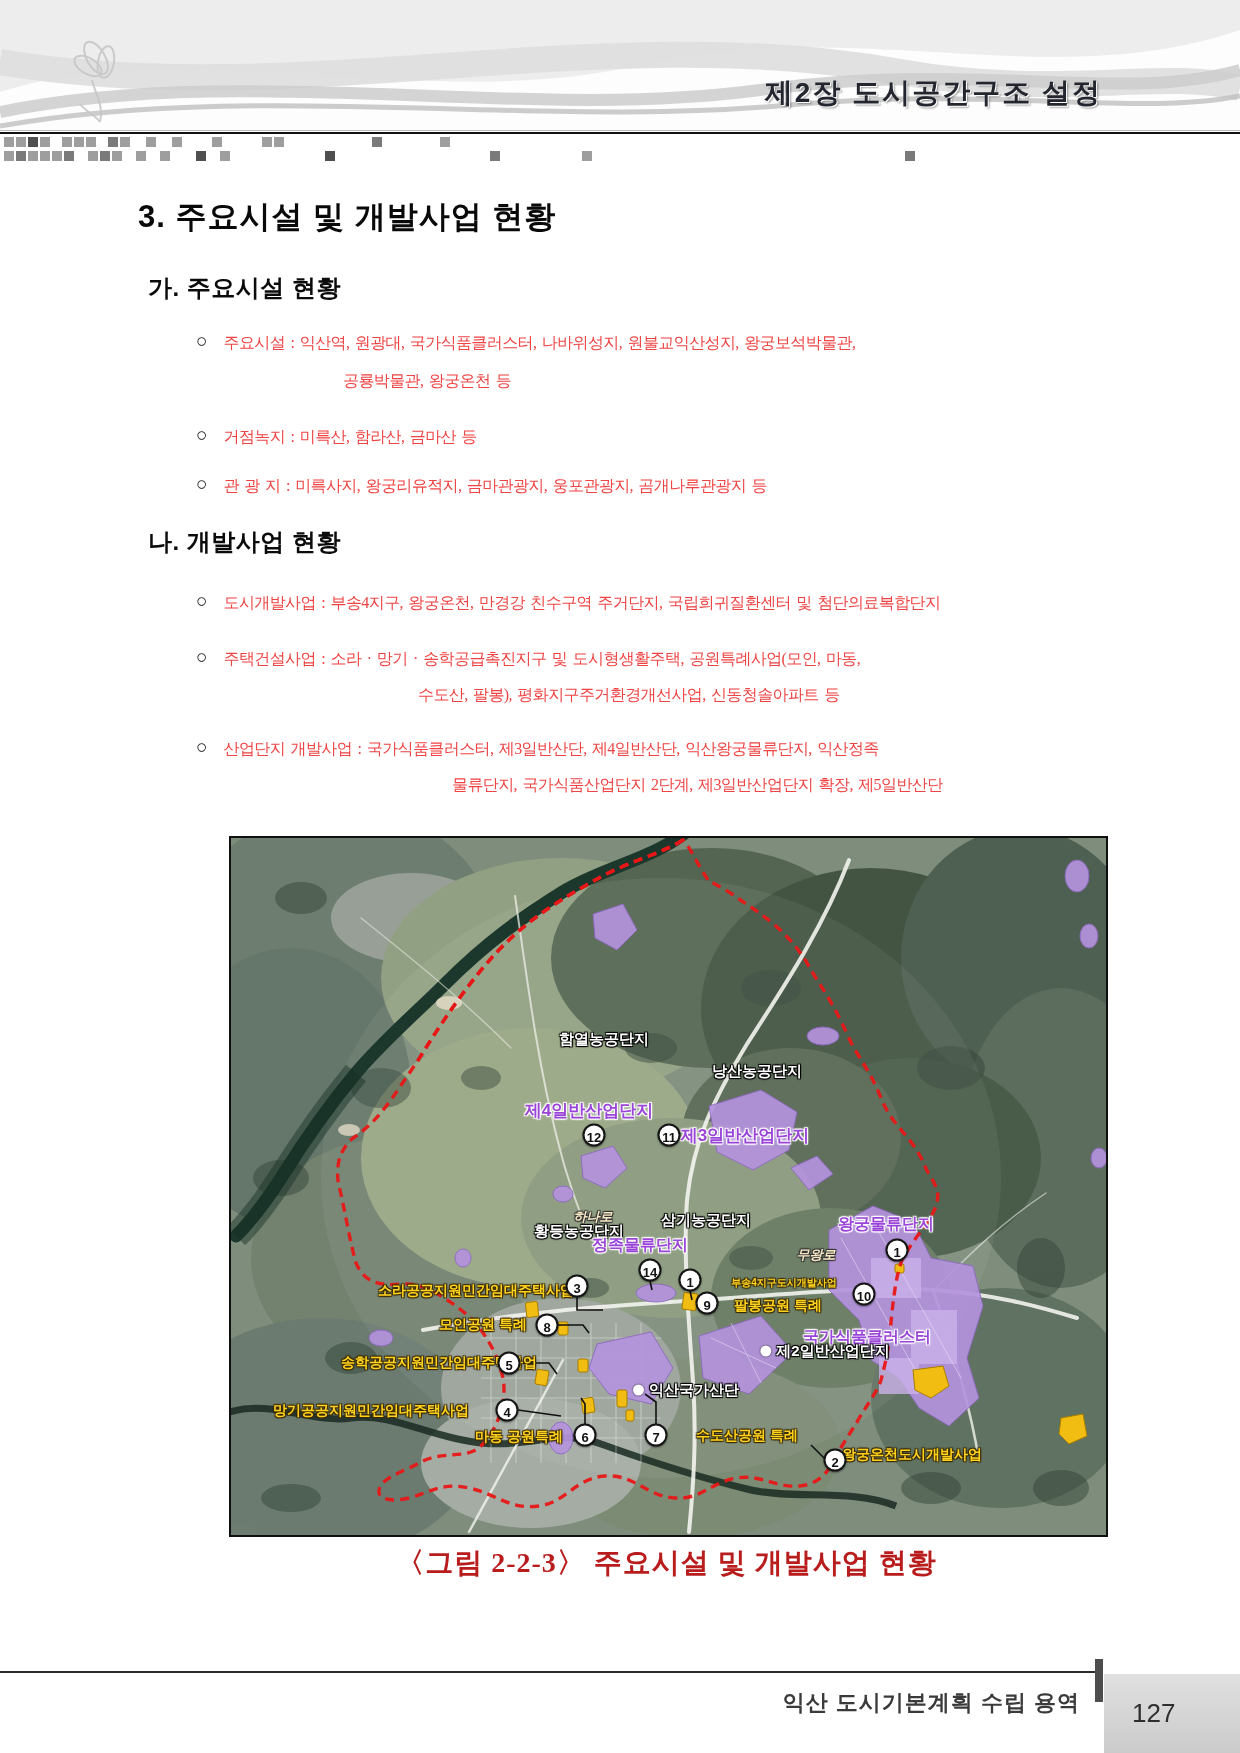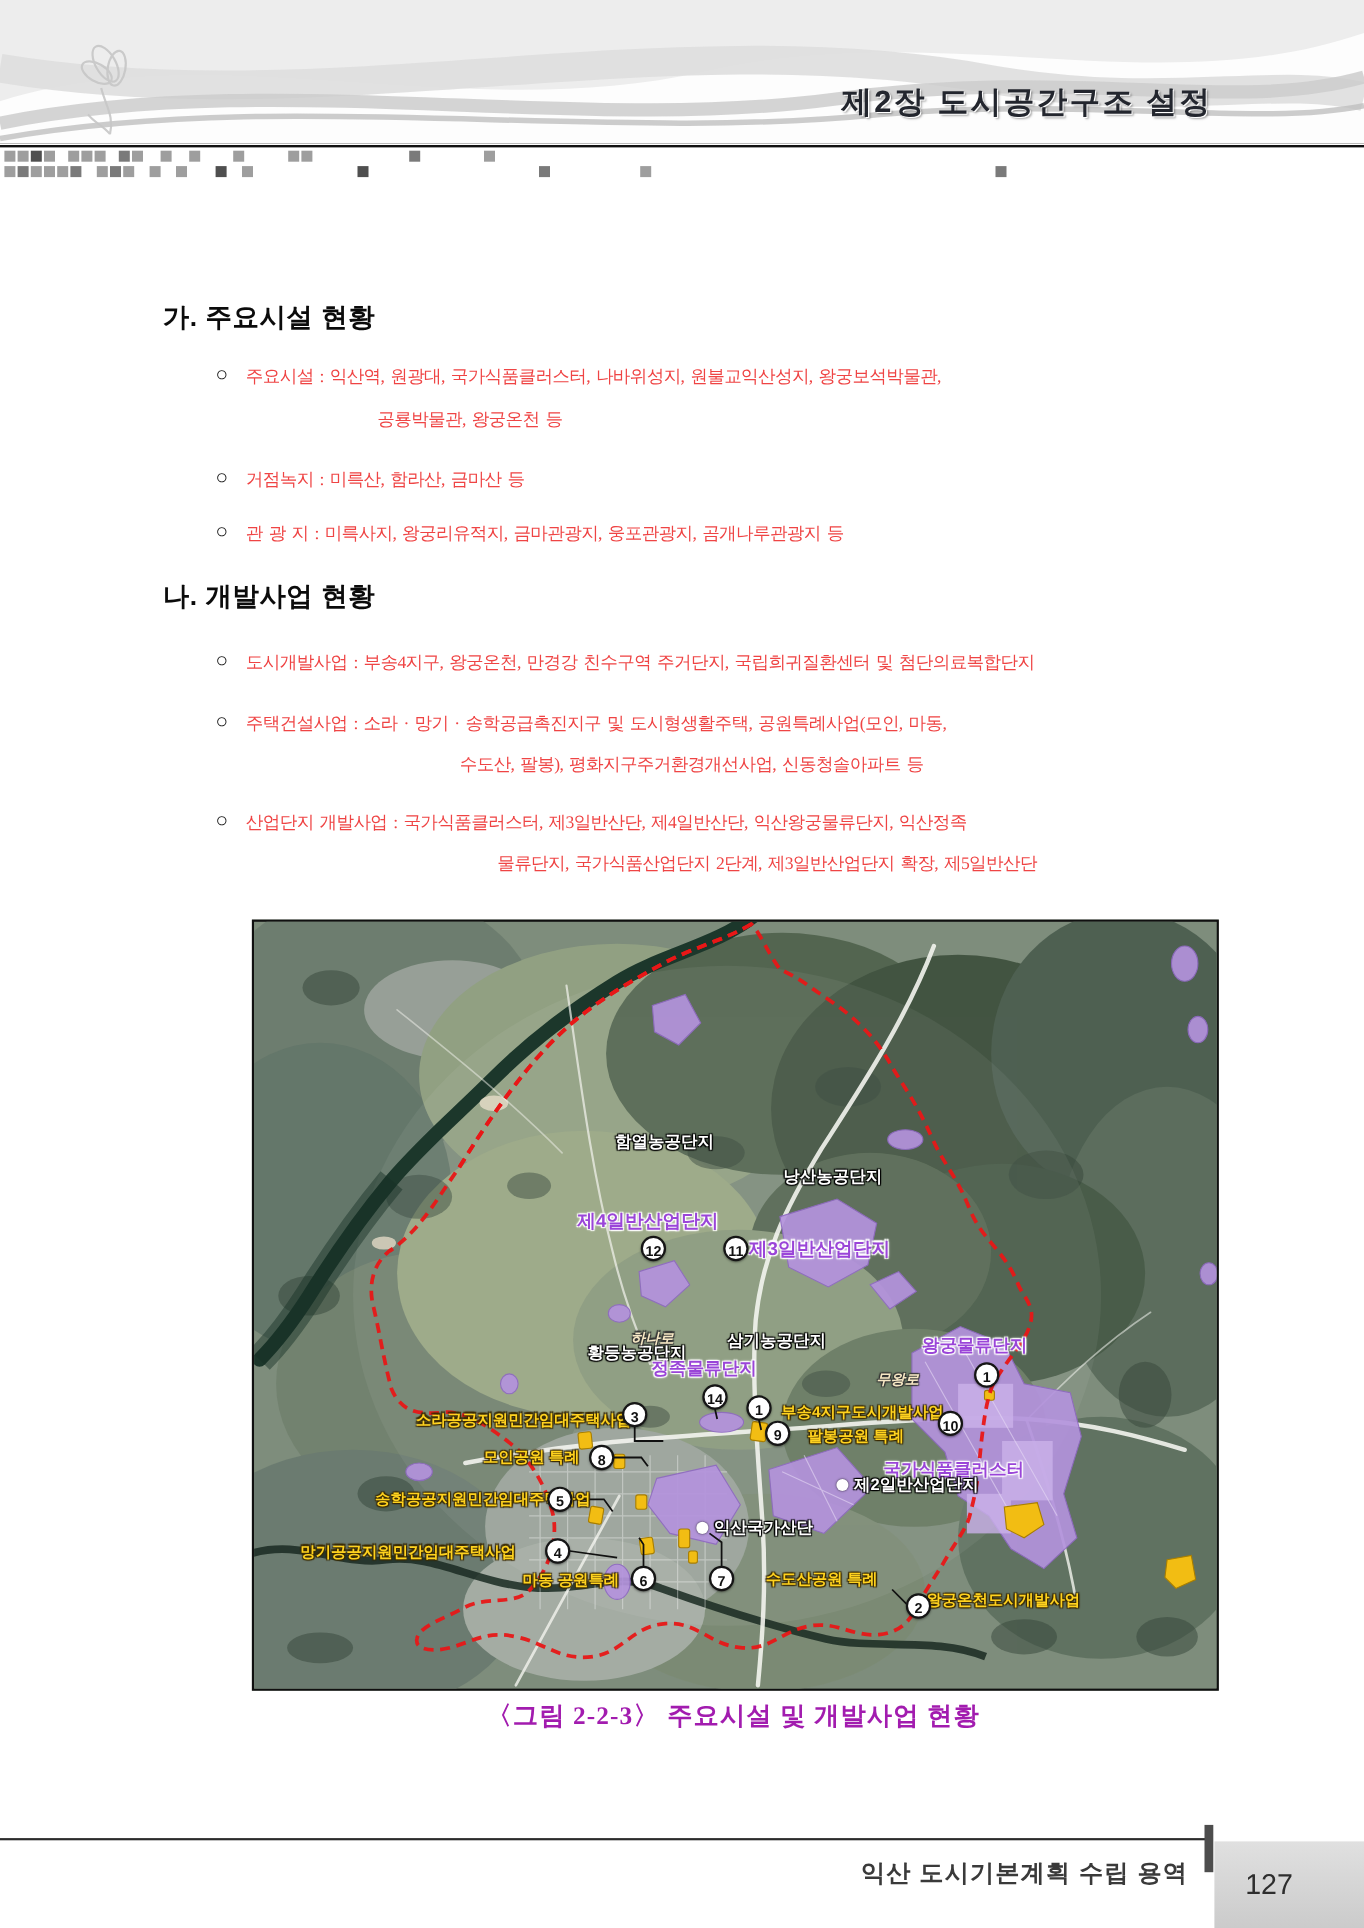--- a/index.html
+++ b/index.html
@@ -48,21 +48,21 @@
   .ml.yellow{color:#ffd21e;
       text-shadow:-1px -1px 1px #3a2a00,1px -1px 1px #3a2a00,-1px 1px 1px #3a2a00,1px 1px 1px #3a2a00;}
   .ml.road{color:#f6e7c4;font-style:italic;
       text-shadow:-1px -1px 1px #333,1px -1px 1px #333,-1px 1px 1px #333,1px 1px 1px #333;}
   .mc{position:absolute;width:23px;height:23px;border-radius:50%;background:#fff;border:2px solid #151515;
       color:#111;font-size:13px;font-weight:bold;line-height:23px;text-align:center;
       transform:translate(-50%,-50%);box-shadow:0 1px 2px rgba(0,0,0,.45);box-sizing:border-box;}
 
   
   .caption{position:absolute;left:229px;top:1544px;width:875px;text-align:center;
-           font-family:"Liberation Serif",serif;font-size:23px;font-weight:bold;color:#a21caf;letter-spacing:1px;}
+           font-family:"Liberation Serif",serif;font-size:28px;font-weight:bold;color:#b91c1c;letter-spacing:1px;}
 
   
   .footer-rule{position:absolute;left:0;top:1671px;width:1101px;height:2px;background:#2b2b2b;}
   .footer-bar{position:absolute;left:1095px;top:1659px;width:8px;height:43px;background:#4d4d4d;}
   .footer-title{position:absolute;right:160px;top:1688px;font-size:22px;font-weight:bold;color:#3a3a3a;letter-spacing:1px;}
   .page-box{position:absolute;left:1104px;top:1674px;width:136px;height:79px;
             background:linear-gradient(#e0e0e0,#cbcbcb);display:flex;align-items:center;
             padding-left:28px;box-sizing:border-box;font-size:26px;color:#2e2e2e;}
 </style>
 </head>
@@ -115,20 +115,21 @@
       <div class="sq" style="left: 136px; top: 14px; background: rgb(158, 158, 158);"></div>
       <div class="sq" style="left: 160px; top: 14px; background: rgb(158, 158, 158);"></div>
       <div class="sq" style="left: 196px; top: 14px; background: rgb(79, 79, 79);"></div>
       <div class="sq" style="left: 220px; top: 14px; background: rgb(158, 158, 158);"></div>
       <div class="sq" style="left: 325px; top: 14px; background: rgb(79, 79, 79);"></div>
       <div class="sq" style="left: 490px; top: 14px; background: rgb(122, 122, 122);"></div>
       <div class="sq" style="left: 582px; top: 14px; background: rgb(158, 158, 158);"></div>
       <div class="sq" style="left: 905px; top: 14px; background: rgb(122, 122, 122);"></div>
     </div>
 
+  <h1 class="doc-title">3. 주요시설 및 개발사업 현황</h1>
 
   <h2 class="sub a">가. 주요시설 현황</h2>
 
   <div class="bullet b1">
     <span class="omark">○</span><span class="btext">주요시설 : 익산역,  원광대,  국가식품클러스터,  나바위성지,  원불교익산성지,  왕궁보석박물관,</span>
   </div>
   <div class="cont c1">공룡박물관, 왕궁온천 등</div>
 
   <div class="bullet b2">
     <span class="omark">○</span><span class="btext">거점녹지 : 미륵산, 함라산, 금마산 등</span>
@@ -288,21 +289,21 @@
         <div class="ml white" style="left: 526px; top: 232px; font-size: 15px;">낭산농공단지</div>
         <div class="ml purpleBig" style="left: 358px; top: 272px; font-size: 17px;">제4일반산업단지</div>
         <div class="ml purpleBig" style="left: 514px; top: 297px; font-size: 17px;">제3일반산업단지</div>
         <div class="ml white" style="left: 348px; top: 392px; font-size: 15px;">황등농공단지</div>
         <div class="ml white" style="left: 475px; top: 381px; font-size: 15px;">삼기농공단지</div>
         <div class="ml road" style="left: 362px; top: 378px; font-size: 13px;">하나로</div>
         <div class="ml purple" style="left: 409px; top: 407px; font-size: 16px;">정족물류단지</div>
         <div class="ml purple" style="left: 655px; top: 386px; font-size: 16px;">왕궁물류단지</div>
         <div class="ml road" style="left: 585px; top: 416px; font-size: 13px;">무왕로</div>
         <div class="ml yellow" style="left: 225px; top: 452px; font-size: 14px; margin-left: 20px;">소라공공지원민간임대주택사업</div>
-        <div class="ml yellow" style="left: 553px; top: 445px; font-size: 14px;">부송4지구도시개발사업</div>
+        <div class="ml yellow" style="left: 553px; top: 445px; font-size: 10px;">부송4지구도시개발사업</div>
         <div class="ml yellow" style="left: 547px; top: 467px; font-size: 14px;">팔봉공원 특례</div>
         <div class="ml yellow" style="left: 252px; top: 486px; font-size: 14px;">모인공원 특례</div>
         <div class="ml purple" style="left: 636px; top: 499px; font-size: 16px;">국가식품클러스터</div>
         <div class="ml whitedot" style="left: 594px; top: 512px; font-size: 15px;"><span class="dot"></span>제2일반산업단지</div>
         <div class="ml yellow" style="left: 208px; top: 524px; font-size: 14px;">송학공공지원민간임대주택사업</div>
         <div class="ml whitedot" style="left: 455px; top: 551px; font-size: 15px;"><span class="dot"></span>익산국가산단</div>
         <div class="ml yellow" style="left: 140px; top: 572px; font-size: 14px;">망기공공지원민간임대주택사업</div>
         <div class="ml yellow" style="left: 288px; top: 598px; font-size: 14px;">마동 공원특례</div>
         <div class="ml yellow" style="left: 516px; top: 597px; font-size: 14px;">수도산공원 특례</div>
         <div class="ml yellow" style="left: 681px; top: 616px; font-size: 14px;">왕궁온천도시개발사업</div>

